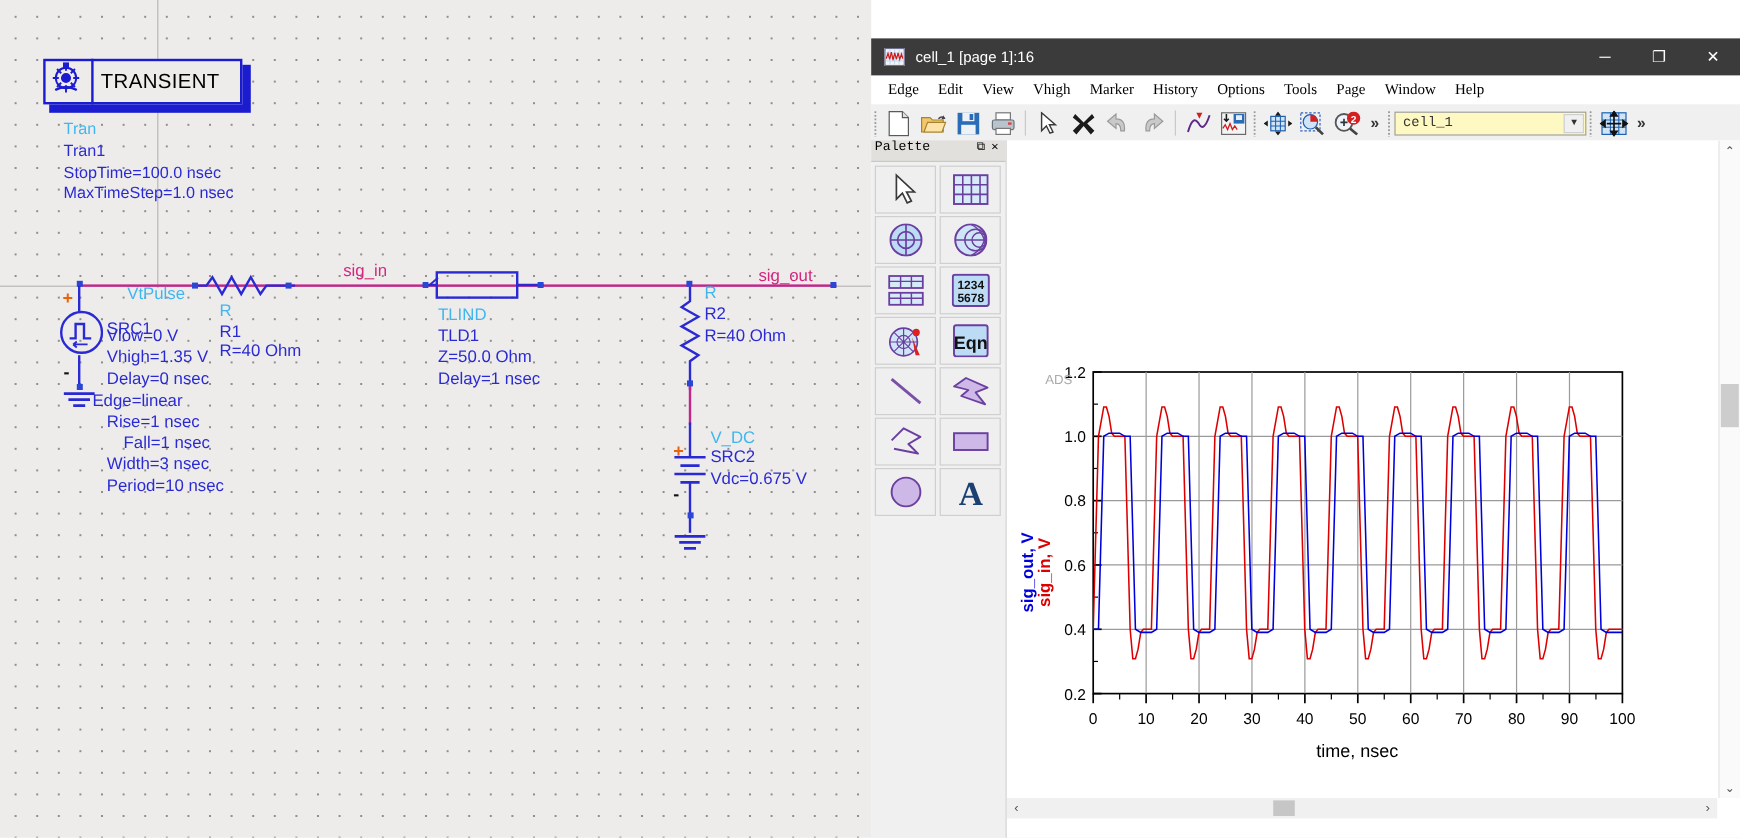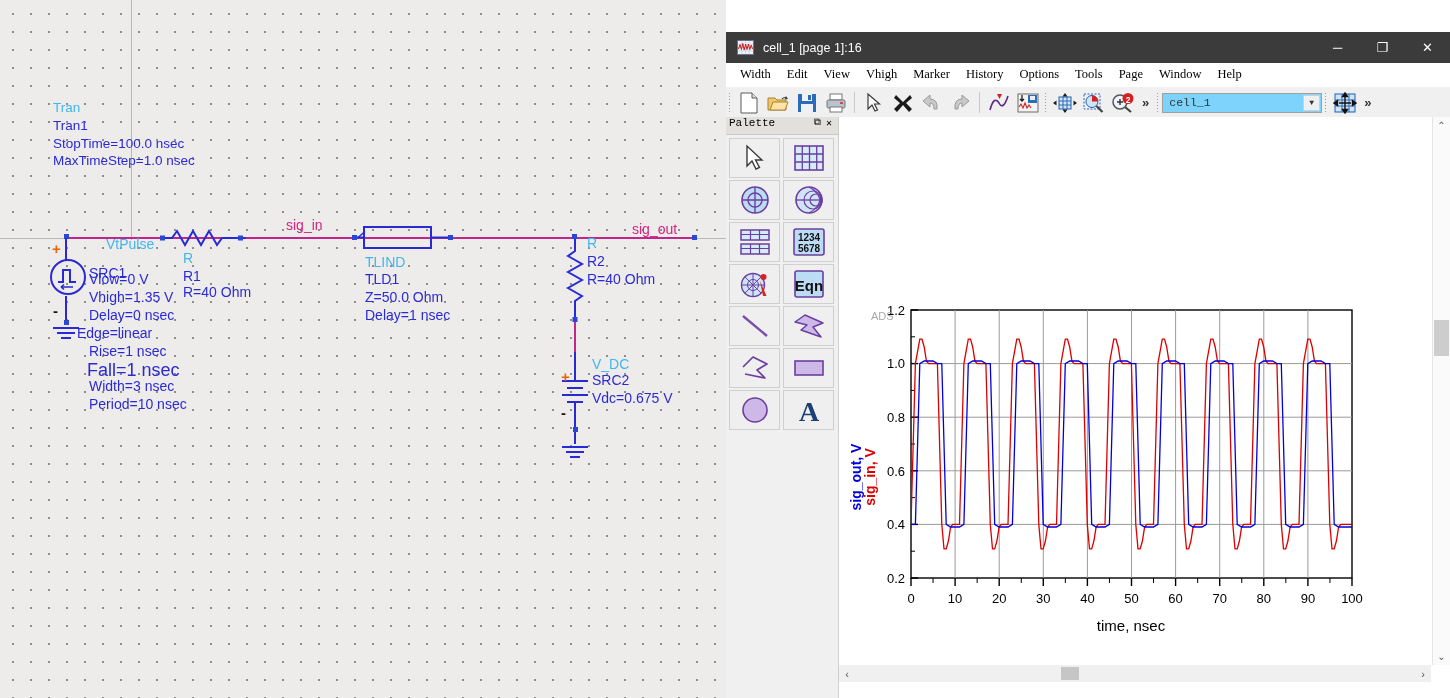--- a/index.html
+++ b/index.html
@@ -45,21 +45,21 @@
   #menubar{height:23px;background:#fff;display:flex;align-items:center;padding-left:6px;border-bottom:1px solid #fff;}
   .menu-item{font-size:12.5px;color:#000;padding:2px 8px;font-family:"Liberation Serif",serif;}
 
   #toolbar{height:31px;background:#f0f0f0;display:flex;align-items:center;border-bottom:1px solid #dcdcdc;}
   .grip{width:3px;height:22px;margin:0 3px 0 2px;
     background-image:radial-gradient(#9a9a9a 0.8px,transparent 1px);
     background-size:3px 3px;}
   .tbtn{width:29px;height:27px;display:flex;align-items:center;justify-content:center;position:relative;}
   .tsep{width:1px;height:21px;background:#c9c9c9;margin:0 4px;}
   .chev{font-size:13px;color:#333;padding:0 5px;font-weight:bold;}
-  #cellcombo{width:160px;height:20px;background:#7dd3fc;border:1px solid #a0a0a0;display:flex;align-items:center;
+  #cellcombo{width:160px;height:20px;background:#fef9c3;border:1px solid #a0a0a0;display:flex;align-items:center;
     font-family:"Liberation Mono",monospace;font-size:11.5px;color:#333;padding-left:6px;box-sizing:border-box;position:relative;}
   #cellcombo .arrow{position:absolute;right:1px;top:1px;width:17px;height:16px;background:#f0f0f0;border:1px solid #cfcfcf;
     display:flex;align-items:center;justify-content:center;font-size:8px;box-sizing:border-box;}
 
   #body{position:absolute;left:0;top:85px;width:724px;height:581px;display:flex;}
 
   
   #palette{width:112px;background:#f0f0f0;border-right:1px solid #d0d0d0;position:relative;}
   #pal-head{height:17px;background:#e2e0dc;display:flex;padding:0 3px;
     font-family:"Liberation Mono",monospace;font-size:11px;color:#000;border-bottom:1px solid #c8c8c8;}
@@ -82,20 +82,36 @@
   svg{display:block;}
 </style>
 </head>
 <body>
 
 <div id="schematic">
 
   <div class="vguide" style="left:131px;top:0;width:1px;height:240px;"></div>
   <div class="vguide" style="left:0;top:238px;width:726px;height:1px;"></div>
 
+  <div id="tran-box">
+    <div class="shadow"></div>
+    <div class="outer"></div>
+    <div class="icocell">
+      <svg width="38" height="36" viewBox="0 0 38 36">
+        <g stroke="#1b1bd0" stroke-width="1.6" fill="none">
+          <circle cx="19" cy="16" r="8.5"></circle>
+          <circle cx="19" cy="16" r="3.4" fill="#1b1bd0"></circle>
+          <path d="M19 5 v5 M19 22 v6 M8 16 h5 M25 16 h5 M11.5 8.5 l3.5 3.5 M23 20 l3.5 3.5 M26.5 8.5 l-3.5 3.5 M15 20 l-3.5 3.5"></path>
+          <path d="M10 26 q9 -5 18 0" stroke-width="2"></path>
+          <rect x="16.5" y="3" width="5" height="5" fill="#1b1bd0" stroke="none"></rect>
+        </g>
+      </svg>
+    </div>
+    <div class="label">TRANSIENT</div>
+  </div>
 
   <div class="sch-text t-cyan" style="left:53px;top:100px;font-size:13.5px;">Tran</div>
   <div class="sch-text t-blue" style="left:53px;top:118px;font-size:13.5px;">Tran1</div>
   <div class="sch-text t-blue" style="left:53px;top:136px;font-size:13.5px;">StopTime=100.0 nsec</div>
   <div class="sch-text t-blue" style="left:53px;top:153px;font-size:13.5px;">MaxTimeStep=1.0 nsec</div>
 
   <div class="wirem" style="left:67px;top:237px;width:630px;height:1.6px;"></div>
 
   <div class="node" style="left:64px;top:234px;"></div>
   <div class="wire" style="left:65px;top:238px;width:2.4px;height:22px;"></div>
@@ -116,21 +132,21 @@
   <div class="sch-text" style="left:52px;top:240px;color:#e8630a;font-size:15px;font-weight:bold;">+</div>
   <div class="sch-text" style="left:53px;top:302px;color:#111;font-size:15px;font-weight:bold;">-</div>
 
   <div class="sch-text t-cyan" style="left:106px;top:236px;font-size:14px;">VtPulse</div>
   <div class="sch-text t-blue" style="left:89px;top:265px;font-size:14px;">SRC1</div>
   <div class="sch-text t-blue" style="left:89px;top:271px;font-size:14px;">Vlow=0 V</div>
   <div class="sch-text t-blue" style="left:89px;top:289px;font-size:14px;">Vhigh=1.35 V</div>
   <div class="sch-text t-blue" style="left:89px;top:307px;font-size:14px;">Delay=0 nsec</div>
   <div class="sch-text t-blue" style="left:77px;top:325px;font-size:14px;">Edge=linear</div>
   <div class="sch-text t-blue" style="left:89px;top:343px;font-size:14px;">Rise=1 nsec</div>
-  <div class="sch-text t-blue" style="left:87px;top:360px;font-size:18px;">Fall=1 nsec</div>
+  <div class="sch-text t-blue" style="left:103px;top:360px;font-size:14px;">Fall=1 nsec</div>
   <div class="sch-text t-blue" style="left:89px;top:378px;font-size:14px;">Width=3 nsec</div>
   <div class="sch-text t-blue" style="left:89px;top:396px;font-size:14px;">Period=10 nsec</div>
 
   <div style="position:absolute;left:160px;top:228px;">
     <svg width="86" height="20" viewBox="0 0 86 20">
       <path d="M0 10 h12 l5 -7 l8 14 l8 -14 l8 14 l8 -14 l8 14 l5 -7 h24" fill="none" stroke="#2a2ad4" stroke-width="2"></path>
       <rect x="0" y="7.5" width="5" height="5" fill="#2a46d4"></rect>
       <rect x="78" y="7.5" width="5" height="5" fill="#2a46d4"></rect>
     </svg>
   </div>
@@ -204,21 +220,21 @@
     </div>
     <div class="tb-title">cell_1 [page 1]:16</div>
     <div class="tb-btns">
       <div class="tb-btn">─</div>
       <div class="tb-btn">❐</div>
       <div class="tb-btn close">✕</div>
     </div>
   </div>
 
   <div id="menubar">
-    <div class="menu-item">Width</div>
+    <div class="menu-item">Edge</div>
     <div class="menu-item">Edit</div>
     <div class="menu-item">View</div>
     <div class="menu-item">Vhigh</div>
     <div class="menu-item">Marker</div>
     <div class="menu-item">History</div>
     <div class="menu-item">Options</div>
     <div class="menu-item">Tools</div>
     <div class="menu-item">Page</div>
     <div class="menu-item">Window</div>
     <div class="menu-item">Help</div>

